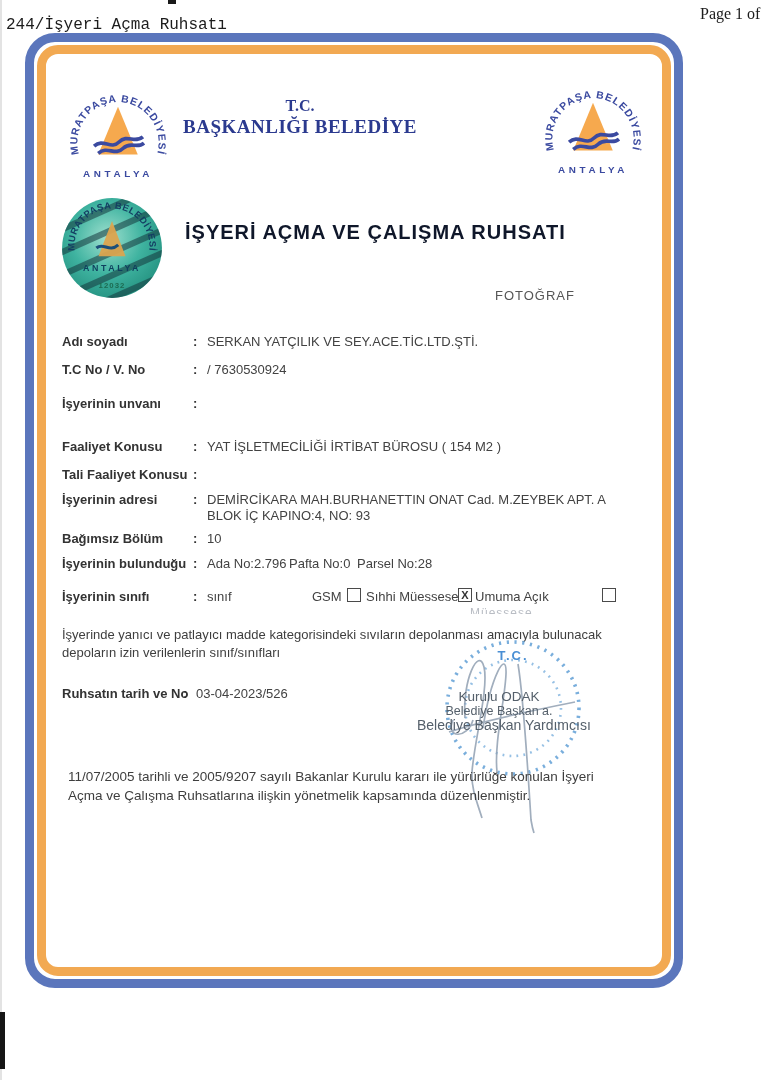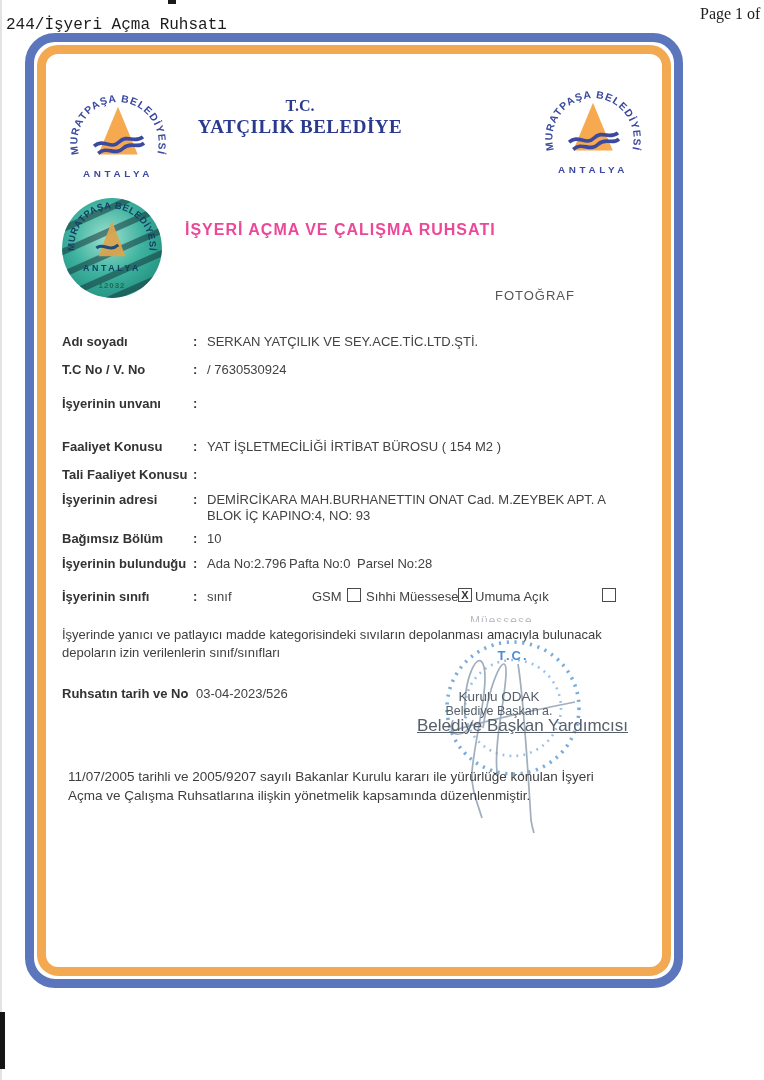--- a/index.html
+++ b/index.html
@@ -28,46 +28,46 @@
   .title-block{left:170px;top:96px;width:260px;text-align:center;
     font-family:"Liberation Serif",serif;font-weight:bold;color:#2b3a8f;}
   .title-tc{font-size:16px;line-height:19px;}
   .title-l2,.title-l3{font-size:19px;line-height:24px;letter-spacing:.5px;}
 
   .logo{width:104px;height:104px;}
   .logo-left{left:66px;top:90px;}
   .logo-right{left:541px;top:86px;}
   .holo-seal{left:60px;top:196px;width:104px;height:104px;}
 
-  .doc-heading{left:185px;top:221px;font-size:16px;font-weight:bold;color:#ec4899;letter-spacing:1px;white-space:nowrap;}
+  .doc-heading{left:185px;top:221px;font-size:20px;font-weight:bold;color:#0f172a;letter-spacing:1px;white-space:nowrap;}
   .photo-label{left:495px;top:288px;font-size:13px;color:#555;letter-spacing:1px;}
 
   
   .frow{left:0;width:761px;height:18px;font-size:13px;}
   .flabel{position:absolute;left:62px;font-weight:bold;color:#333;white-space:nowrap;}
   .fcolon{position:absolute;left:193px;color:#333;font-weight:bold;}
   .fvalue{position:absolute;left:207px;color:#424242;white-space:nowrap;}
   .fvalue.wrap{white-space:normal;width:402px;line-height:16px;}
   .part{position:absolute;color:#424242;white-space:nowrap;}
 
   .checkbox{position:absolute;width:14px;height:14px;box-sizing:border-box;
     border:1.6px solid #4a4a4a;background:#fff;top:-1px;}
   .checkbox.checked{display:flex;align-items:center;justify-content:center;
     font-size:11px;font-weight:bold;color:#333;}
-  .faint-clip{position:absolute;color:#b9bdc4;font-size:12px;height:8px;overflow:hidden;letter-spacing:1px;margin-top:8px;}
+  .faint-clip{position:absolute;color:#b9bdc4;font-size:12px;height:8px;overflow:hidden;letter-spacing:1px;}
 
   .note{left:62px;top:626px;width:558px;font-size:13px;line-height:18px;color:#3e3e3e;}
   .footer-note{left:68px;top:767px;width:552px;font-size:13.5px;line-height:19px;color:#3e3e3e;}
 
   .stamp-svg{left:423px;top:620px;width:196px;height:215px;pointer-events:none;}
   .stamp-text{left:417px;top:690px;width:164px;text-align:center;color:#55606b;
     font-size:13px;line-height:13.5px;}
   .stamp-name{font-size:13.5px;margin-bottom:1px;}
   .stamp-t1{font-size:12.5px;margin-bottom:1px;}
-  .stamp-t2{font-size:17px;white-space:nowrap;text-decoration:underline;}
+  .stamp-t2{font-size:14px;white-space:nowrap;}
 </style>
 </head>
 <body>
 
 <div class="abs scan-edge"></div>
 <div class="abs scan-bar"></div>
 <div class="abs scan-tick"></div>
 
 <div class="abs hdr-left">244/İşyeri Açma Ruhsatı</div>
 <div class="abs hdr-right">Page 1 of</div>
@@ -82,21 +82,21 @@
     <textPath href="#arcL" startOffset="50%" text-anchor="middle">MURATPAŞA BELEDİYESİ</textPath>
   </text>
   <polygon points="50,16 69,62 31,62" fill="#f6a94e"></polygon>
   <path d="M27,54 C36,46 43,58 51,50 C59,42 66,52 74,45" stroke="#3b4aa0" stroke-width="3.5" fill="none"></path>
   <path d="M31,61 C40,53 47,64 55,56 C62,49 68,57 75,51" stroke="#3b4aa0" stroke-width="3.5" fill="none"></path>
   <text x="50" y="84" text-anchor="middle" font-size="9.5" font-weight="bold" fill="#3b4aa0" letter-spacing="3.5">ANTALYA</text>
 </svg>
 
 <div class="abs title-block">
   <div class="title-tc">T.C.</div>
-  <div class="title-l2">YATÇILIK BELEDİYE</div>
+  <div class="title-l2">BAŞKANLIĞI BELEDİYE</div>
 </div>
 
 <svg class="abs logo logo-right" viewBox="0 0 100 100">
   <path id="arcR" d="M13,63 A39,39 0 1 1 87,63" fill="none"></path>
   <text font-size="10" font-weight="bold" fill="#3b4aa0" letter-spacing="1">
     <textPath href="#arcR" startOffset="50%" text-anchor="middle">MURATPAŞA BELEDİYESİ</textPath>
   </text>
   <polygon points="50,16 69,62 31,62" fill="#f6a94e"></polygon>
   <path d="M27,54 C36,46 43,58 51,50 C59,42 66,52 74,45" stroke="#3b4aa0" stroke-width="3.5" fill="none"></path>
   <path d="M31,61 C40,53 47,64 55,56 C62,49 68,57 75,51" stroke="#3b4aa0" stroke-width="3.5" fill="none"></path>

